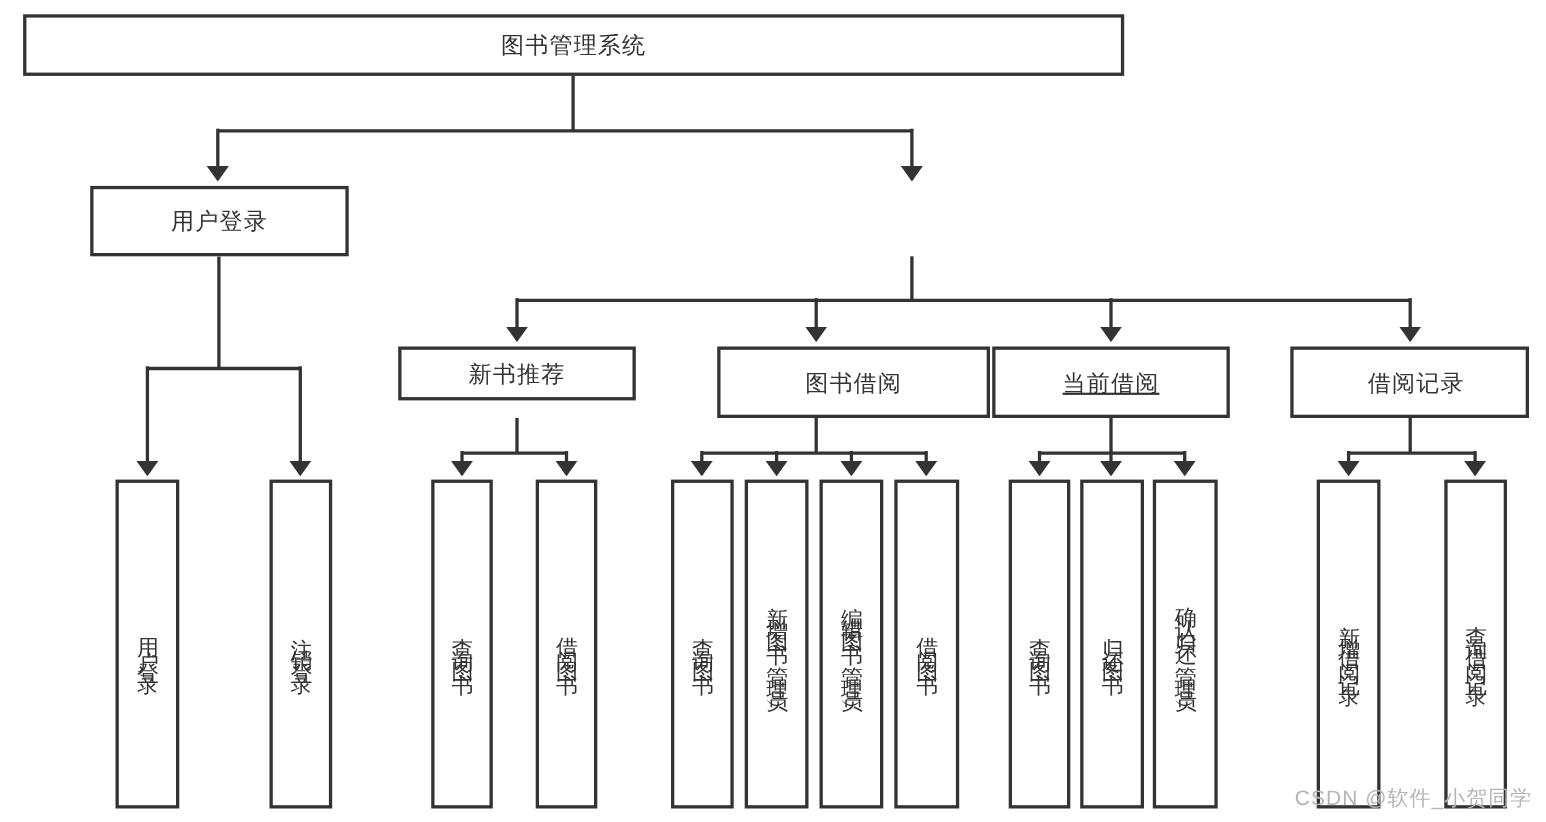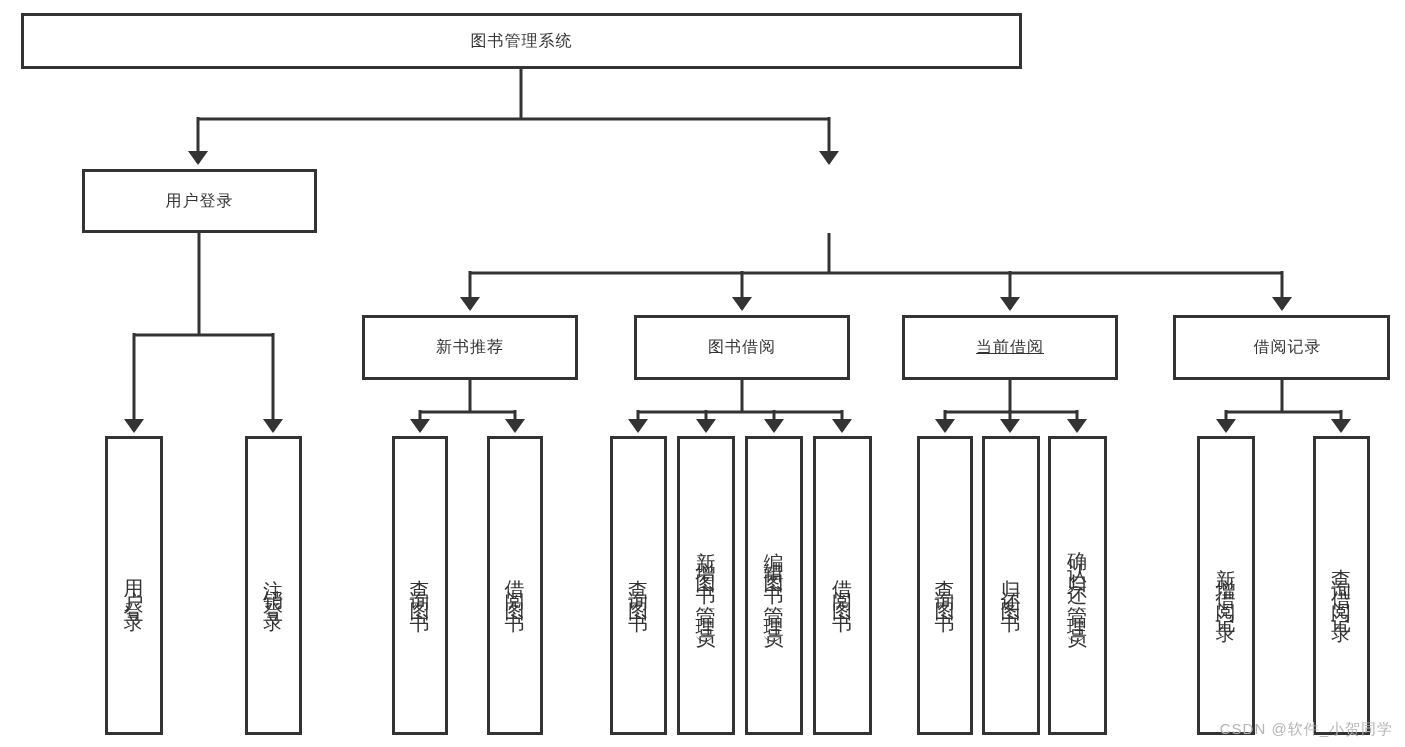--- a/index.html
+++ b/index.html
@@ -18,21 +18,21 @@
   }
   .box {
     position: absolute;
     box-sizing: border-box;
     background: #ffffff;
     border: 3px solid #333333;
     color: #333333;
     display: flex;
     align-items: center;
     justify-content: center;
-    font-size: 16px;
+    font-size: 21px;
     letter-spacing: 1px;
     white-space: nowrap;
   }
   .vbox {
     position: absolute;
     box-sizing: border-box;
     background: #ffffff;
     border: 3px solid #333333;
     color: #333333;
     display: flex;
@@ -44,21 +44,21 @@
     text-orientation: mixed;
     font-size: 20px;
     letter-spacing: 11px;
     line-height: 1;
     color: #333333;
   }
   .watermark {
     position: absolute;
     right: 12px;
     bottom: 8px;
-    font-size: 15px;
+    font-size: 19px;
     color: #b5b5b5;
     letter-spacing: 1px;
     z-index: 10;
     white-space: nowrap;
   }
 </style>
 </head>
 <body>
 
 <div class="stage">
@@ -115,22 +115,22 @@
       <line x1="1226" y1="412" x2="1341" y2="412"></line>
       <line x1="1226" y1="410" x2="1226" y2="431" marker-end="url(#arrow)"></line>
       <line x1="1341" y1="410" x2="1341" y2="431" marker-end="url(#arrow)"></line>
     </g>
   </svg>
 
   <div class="box" style="left:21px; top:13px; width:1001px; height:56px;">图书管理系统</div>
 
   <div class="box" style="left:82px; top:169px; width:235px; height:64px;">用户登录</div>
 
-  <div class="box" style="left:362px; top:315px; width:216px; height:65px;">新书推荐</div>
-  <div class="box" style="left:634px; top:315px; width:216px; height:65px;">图书借阅</div>
+  <div class="box" style="left:362px; top:315px; width:216px; height:49px;">新书推荐</div>
+  <div class="box" style="left:652px; top:315px; width:248px; height:65px;">图书借阅</div>
   <div class="box" style="left:902px; top:315px; width:216px; height:65px;text-decoration:underline;">当前借阅</div>
   <div class="box" style="left:1173px; top:315px; width:217px; height:65px;padding-left:12px;">借阅记录</div>
 
   <div class="vbox" style="left:105px; top:436px; width:58px; height:299px;">
     <span class="vtext">用户登录</span>
   </div>
   <div class="vbox" style="left:245px; top:436px; width:57px; height:299px;">
     <span class="vtext">注销登录</span>
   </div>
   <div class="vbox" style="left:392px; top:436px; width:56px; height:299px;">

